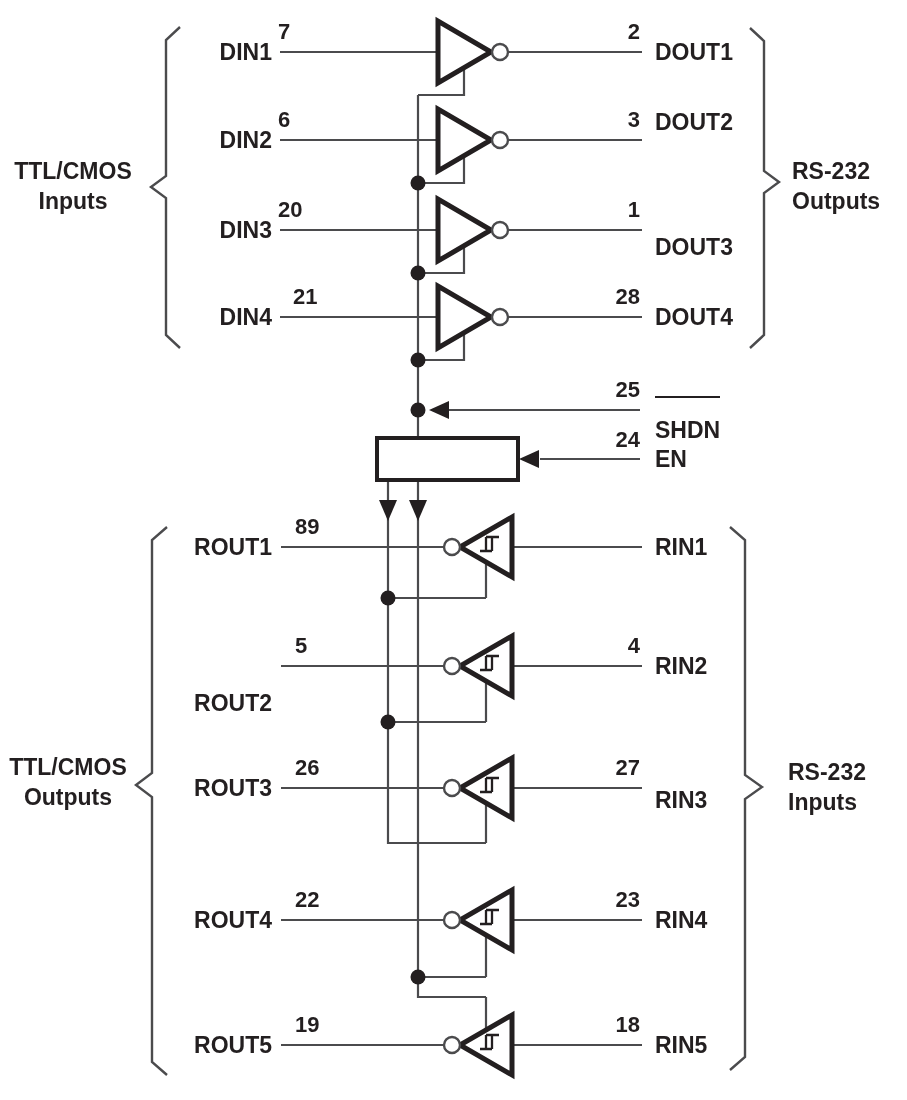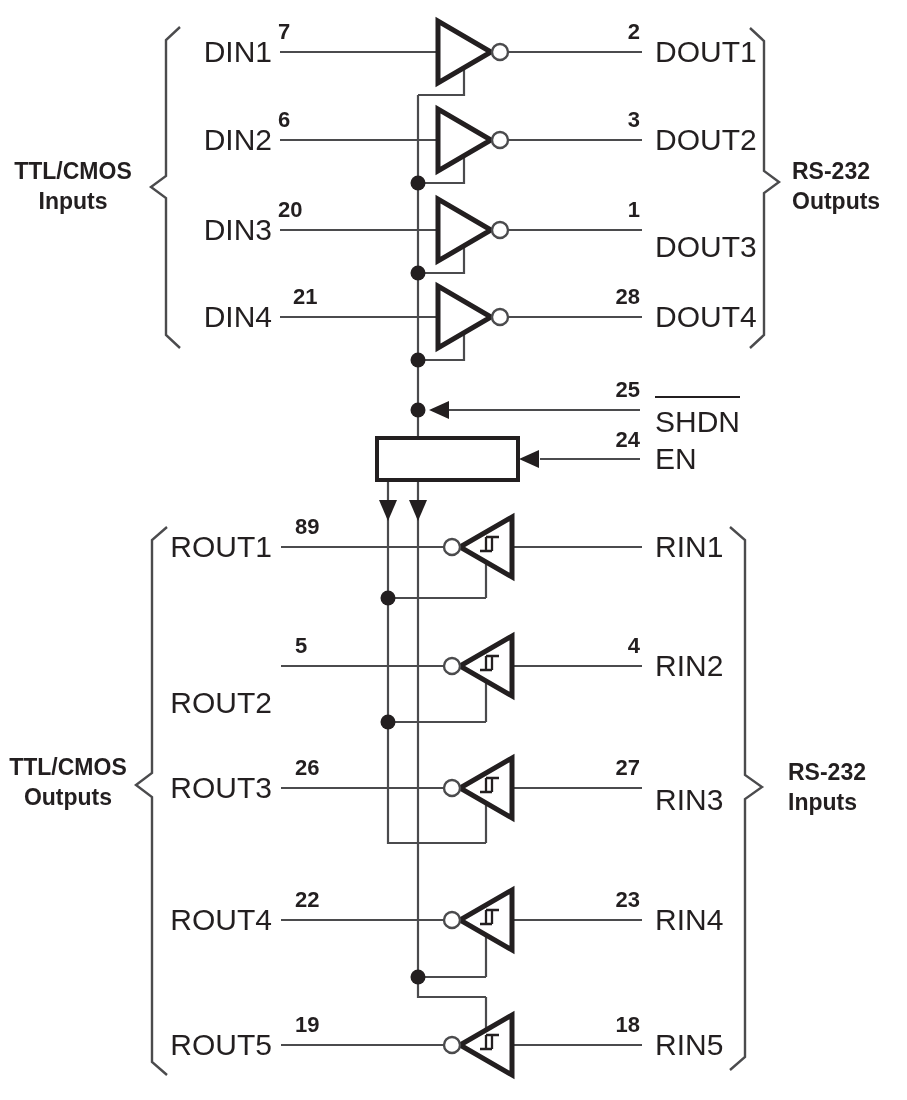--- a/index.html
+++ b/index.html
@@ -1,30 +1,30 @@
 <!DOCTYPE html>
 <html><head>
 <meta charset="utf-8">
 <style>
   html,body{margin:0;padding:0;background:#ffffff;}
   #canvas{
     position:relative;width:907px;height:1100px;background:#ffffff;
     font-family:"Liberation Sans", sans-serif;color:#231f20;overflow:hidden;
   }
   #schematic{position:absolute;left:0;top:0;}
-  .lbl{position:absolute;font-weight:normal;font-size:30px;line-height:26px;white-space:nowrap;}
+  .lbl{position:absolute;font-weight:bold;font-size:23px;line-height:26px;white-space:nowrap;}
   .pin{position:absolute;font-weight:bold;font-size:22px;line-height:24px;white-space:nowrap;}
   .left-lbl{width:122px;left:150px;text-align:right;}
   .right-lbl{left:655px;text-align:left;}
   .lpin{left:278px;}
   .rpin{width:50px;left:590px;text-align:right;}
   .rcv-lpin{left:295px;}
   .brace-lbl{position:absolute;font-weight:bold;font-size:23px;line-height:30px;}
   .brace-lbl.right-edge{text-align:center;}
-  .overline{border-top:2.5px solid #231f20;padding-top:11px;display:inline-block;}
+  .overline{border-top:2.5px solid #231f20;padding-top:19px;display:inline-block;}
 </style>
 </head>
 <body>
 
 <div id="canvas">
 
   <svg id="schematic" width="907" height="1100" viewBox="0 0 907 1100">
     <g fill="none" stroke="#4b4b4d" stroke-width="2.2">
 
       <path d="M280 52 H440  M508 52 H642"></path>
@@ -143,21 +143,21 @@
   </div>
 
   <div class="lbl left-lbl" style="top:39px;">DIN1</div>
   <div class="pin lpin" style="top:20px;">7</div>
   <div class="pin rpin" style="top:20px;">2</div>
   <div class="lbl right-lbl" style="top:39px;">DOUT1</div>
 
   <div class="lbl left-lbl" style="top:127px;">DIN2</div>
   <div class="pin lpin" style="top:108px;">6</div>
   <div class="pin rpin" style="top:108px;">3</div>
-  <div class="lbl right-lbl" style="top:127px;">DOUT2</div>
+  <div class="lbl right-lbl" style="top:109px;">DOUT2</div>
 
   <div class="lbl left-lbl" style="top:217px;">DIN3</div>
   <div class="pin lpin" style="top:198px;">20</div>
   <div class="pin rpin" style="top:198px;">1</div>
   <div class="lbl right-lbl" style="top:234px;">DOUT3</div>
 
   <div class="lbl left-lbl" style="top:304px;">DIN4</div>
   <div class="pin lpin" style="top:285px;margin-left:15px;">21</div>
   <div class="pin rpin" style="top:285px;">28</div>
   <div class="lbl right-lbl" style="top:304px;">DOUT4</div>

